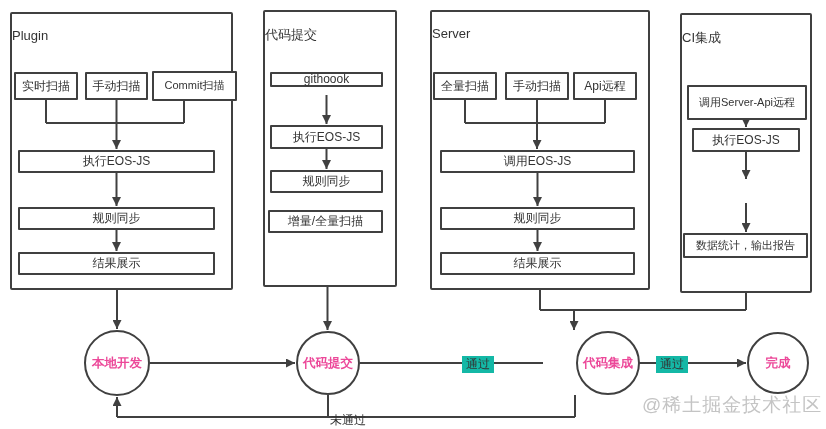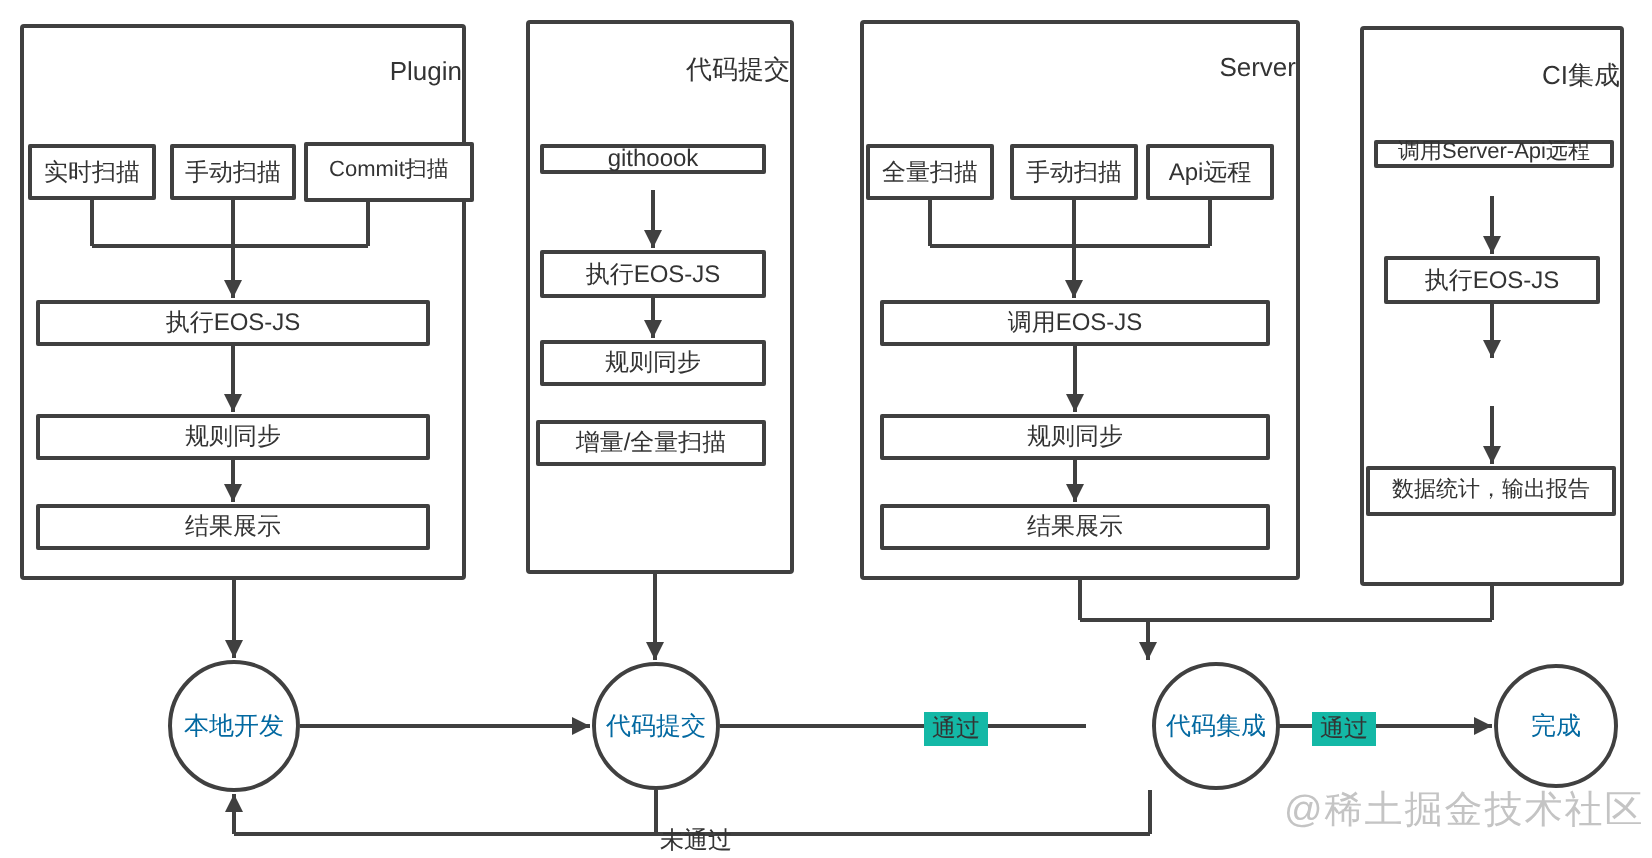--- a/index.html
+++ b/index.html
@@ -5,33 +5,33 @@
   html,body{margin:0;padding:0;background:#ffffff;}
   .canvas{
     position:relative;width:826px;height:429px;background:#ffffff;overflow:hidden;
     font-family:"Liberation Sans","DejaVu Sans",sans-serif;color:#333333;
   }
   .panel{
     position:absolute;border:2px solid #404040;border-radius:2px;
     background:transparent;box-sizing:border-box;
   }
   .panel-title{
-    position:absolute;top:14px;left:0;right:0;text-align:right;
-    font-size:13px;color:#333333;padding-left:12px;
+    position:absolute;top:14px;left:0;right:0;text-align:left;
+    font-size:13px;color:#333333;
   }
   .node-box{
     position:absolute;border:2px solid #404040;border-radius:1px;background:#ffffff;
     box-sizing:border-box;display:flex;align-items:center;justify-content:center;
     text-align:center;font-size:12px;color:#333333;line-height:1.2;padding:0 2px;
   }
   .small-font{font-size:11px;}
   .circle{
     position:absolute;border:2px solid #404040;border-radius:50%;background:#ffffff;
     box-sizing:border-box;display:flex;align-items:center;justify-content:center;
-    font-size:12.5px;color:#0369a1;
+    font-size:12.5px;color:#ec4899;font-weight:bold;
   }
   .edge-label{
     position:absolute;font-size:12px;color:#333333;white-space:nowrap;
   }
   .edge-label.on-line{background:#14b8a6;padding:0 4px;}
   .watermark{
     position:absolute;left:642px;top:392px;font-size:19px;letter-spacing:1px;
     color:#c4c4c4;white-space:nowrap;
   }
   svg.connectors{position:absolute;left:0;top:0;}
@@ -113,21 +113,21 @@
   <div class="node-box" style="left:270px;top:170px;width:113px;height:23px;">规则同步</div>
   <div class="node-box" style="left:268px;top:210px;width:115px;height:23px;">增量/全量扫描</div>
 
   <div class="node-box" style="left:433px;top:72px;width:64px;height:28px;">全量扫描</div>
   <div class="node-box" style="left:505px;top:72px;width:64px;height:28px;">手动扫描</div>
   <div class="node-box" style="left:573px;top:72px;width:64px;height:28px;">Api远程</div>
   <div class="node-box" style="left:440px;top:150px;width:195px;height:23px;text-align:center;">调用EOS-JS</div>
   <div class="node-box" style="left:440px;top:207px;width:195px;height:23px;">规则同步</div>
   <div class="node-box" style="left:440px;top:252px;width:195px;height:23px;">结果展示</div>
 
-  <div class="node-box small-font" style="left:687px;top:70px;width:120px;height:14px;text-align:center;">调用Server-Api远程</div>
+  <div class="node-box small-font" style="left:687px;top:85px;width:120px;height:35px;text-align:center;">调用Server-Api远程</div>
   <div class="node-box" style="left:692px;top:128px;width:108px;height:24px;">执行EOS-JS</div>
   <div class="node-box small-font" style="left:683px;top:233px;width:125px;height:25px;">数据统计，输出报告</div>
 
   <div class="circle" style="left:84px;top:330px;width:66px;height:66px;">本地开发</div>
   <div class="circle" style="left:296px;top:331px;width:64px;height:64px;">代码提交</div>
   <div class="circle" style="left:543px;top:331px;width:64px;height:64px;margin-left:33px;">代码集成</div>
   <div class="circle" style="left:747px;top:332px;width:62px;height:62px;">完成</div>
 
   <div class="edge-label on-line" style="left:462px;top:356px;">通过</div>
   <div class="edge-label on-line" style="left:656px;top:356px;">通过</div>

